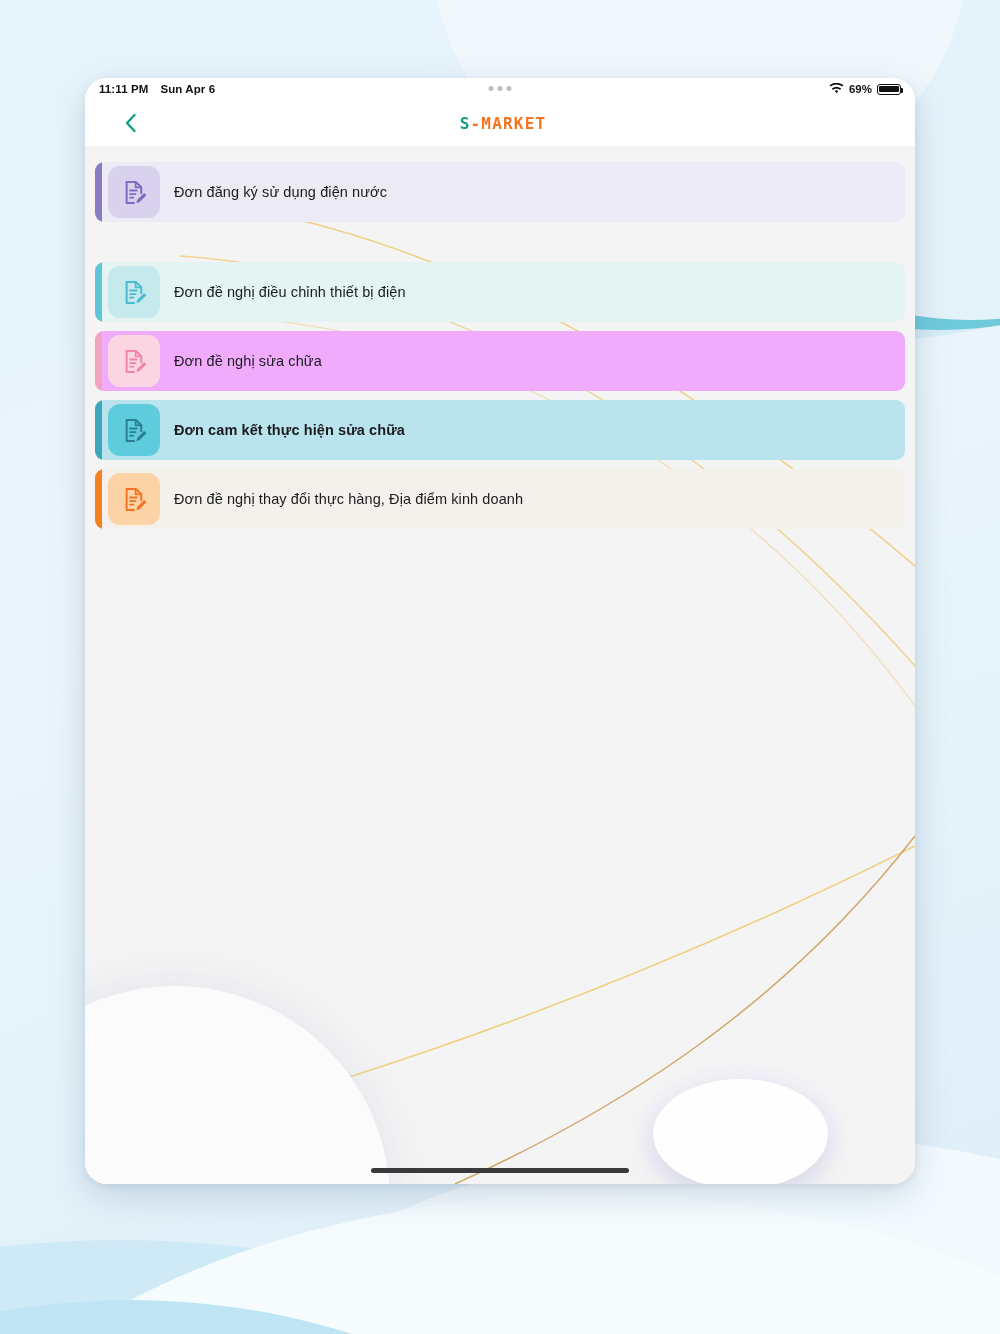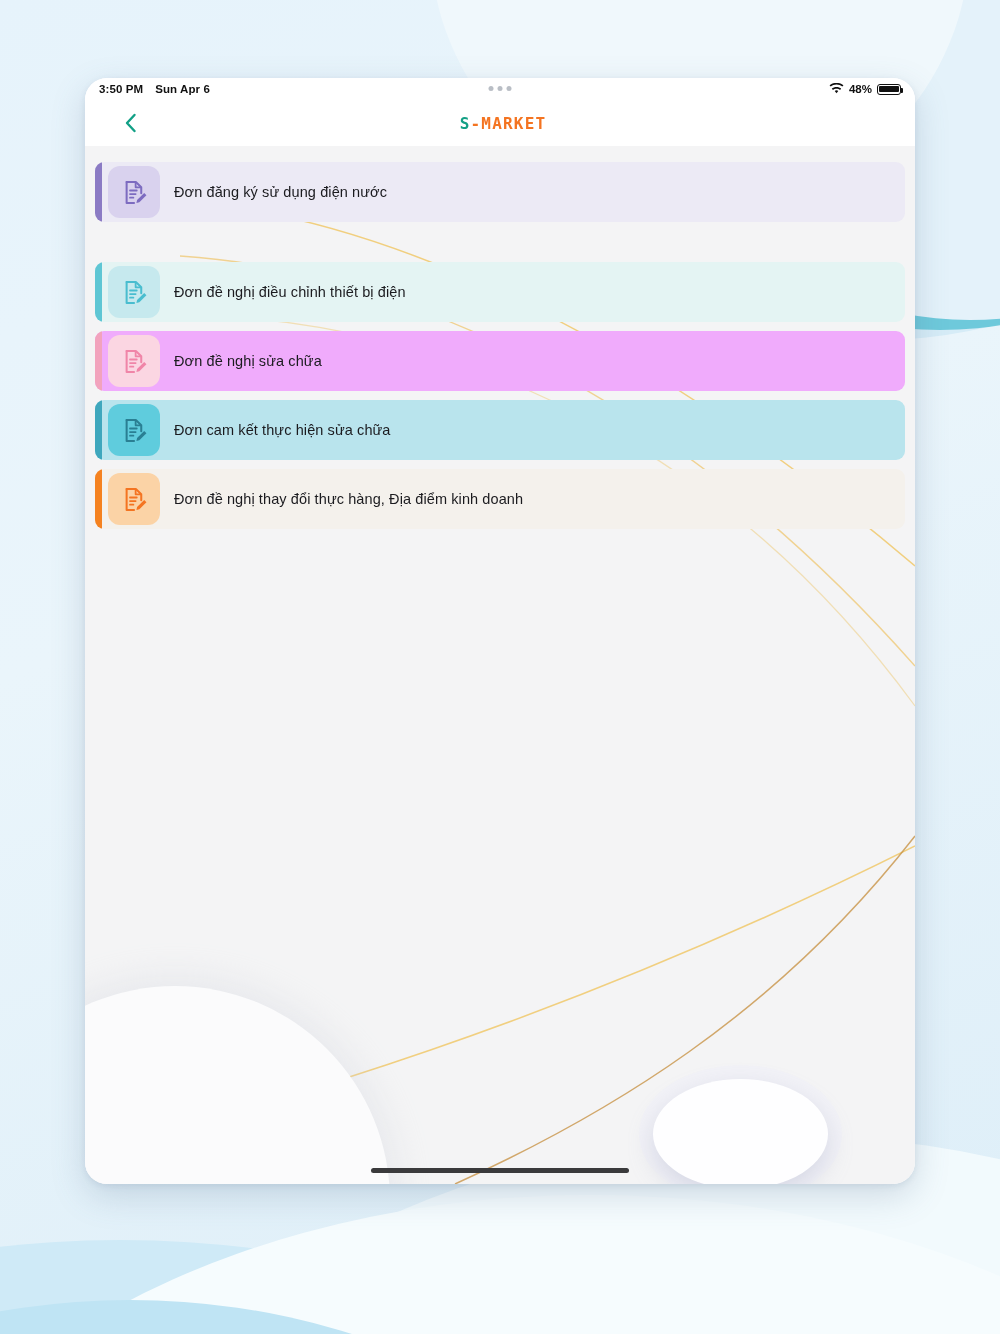--- a/index.html
+++ b/index.html
@@ -88,35 +88,35 @@
   <div class="wp-shape wp-e"></div>
   <div class="wp-shape wp-f"></div>
   <div class="wp-shape wp-g"></div>
   <div class="wp-shape wp-h"></div>
 </div>
 
 <div id="device">
 
   <div id="statusbar">
     <div class="sb-left">
-      <span class="sb-time">3:50 PM</span>
+      <span class="sb-time">11:11 PM</span>
       <span class="sb-date">Sun Apr 6</span>
     </div>
     <div class="sb-dots">
         <i></i>
         <i></i>
         <i></i>
       </div>
     <div class="sb-right">
       <svg width="15" height="12" viewBox="0 0 16 12">
         <path d="M8 10.4l1.9-2.3c-1-.85-2.8-.85-3.8 0L8 10.4z" fill="#111"></path>
         <path d="M8 5.6c1.45 0 2.8.5 3.85 1.35l1.15-1.4C11.65 4.45 9.9 3.8 8 3.8S4.35 4.45 3 5.55l1.15 1.4C5.2 6.1 6.55 5.6 8 5.6z" fill="#111"></path>
         <path d="M8 1.3c2.35 0 4.5.8 6.2 2.15L15.4 2c-2-1.6-4.6-2.55-7.4-2.55S2.6.4.6 2l1.2 1.45C3.5 2.1 5.65 1.3 8 1.3z" fill="#111"></path>
       </svg>
-      <span>48%</span>
+      <span>69%</span>
       <span class="batt">
           <i style="width:100%"></i>
         </span>
     </div>
   </div>
 
   <div id="navbar">
     <div id="backBtn">
       <svg width="13" height="20" viewBox="0 0 13 20">
         <path d="M10.5 2L3 10l7.5 8" stroke="#12a086" stroke-width="2.4" fill="none" stroke-linecap="round" stroke-linejoin="round"></path>
@@ -172,21 +172,21 @@
  <svg class="docicon" viewBox="0 0 24 24">
    <path d="M5 2.6h8.2L18 7.4v5.3" stroke="#f085a8" stroke-width="1.8" fill="none" stroke-linecap="round" stroke-linejoin="round"></path>
    <path d="M5 2.6v18.8h6.6" stroke="#f085a8" stroke-width="1.8" fill="none" stroke-linecap="round" stroke-linejoin="round"></path>
    <path d="M13 2.8v4.6h4.7" stroke="#f085a8" stroke-width="1.6" fill="none" stroke-linejoin="round"></path>
    <path d="M8 10.2h6M8 13.4h5M8 16.6h3" stroke="#f085a8" stroke-width="1.6" stroke-linecap="round"></path>
    <path d="M20.6 12.4l2 2-6.3 6.3-2.6.6.6-2.6 6.3-6.3z" fill="#f085a8"></path>
  </svg>
           </span>
           <span class="label">Đơn đề nghị sửa chữa</span>
         </div>
-        <div class="row" style="background: rgb(185, 228, 237);">
+        <div class="row" style="background: rgb(185, 228, 237); font-weight: bold;">
           <span class="accent" style="background:#3fa7bd"></span>
           <span class="tile" style="background:#5fccdd">
  <svg class="docicon" viewBox="0 0 24 24">
    <path d="M5 2.6h8.2L18 7.4v5.3" stroke="#2a7f93" stroke-width="1.8" fill="none" stroke-linecap="round" stroke-linejoin="round"></path>
    <path d="M5 2.6v18.8h6.6" stroke="#2a7f93" stroke-width="1.8" fill="none" stroke-linecap="round" stroke-linejoin="round"></path>
    <path d="M13 2.8v4.6h4.7" stroke="#2a7f93" stroke-width="1.6" fill="none" stroke-linejoin="round"></path>
    <path d="M8 10.2h6M8 13.4h5M8 16.6h3" stroke="#2a7f93" stroke-width="1.6" stroke-linecap="round"></path>
    <path d="M20.6 12.4l2 2-6.3 6.3-2.6.6.6-2.6 6.3-6.3z" fill="#2a7f93"></path>
  </svg>
           </span>

